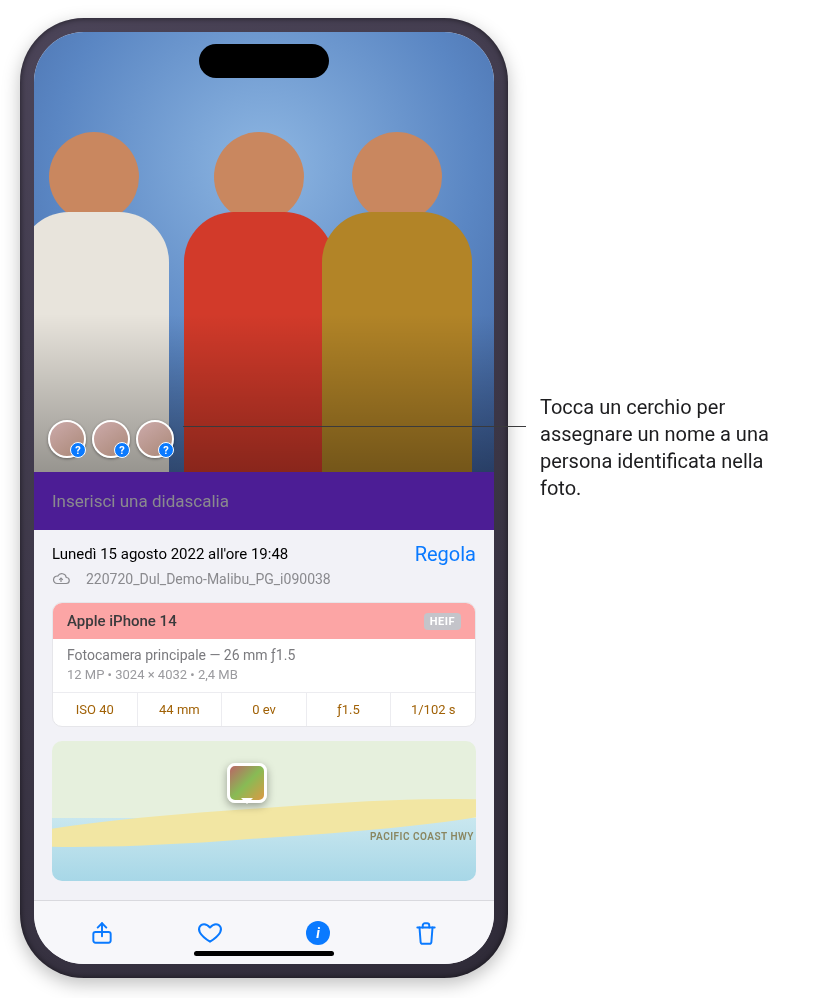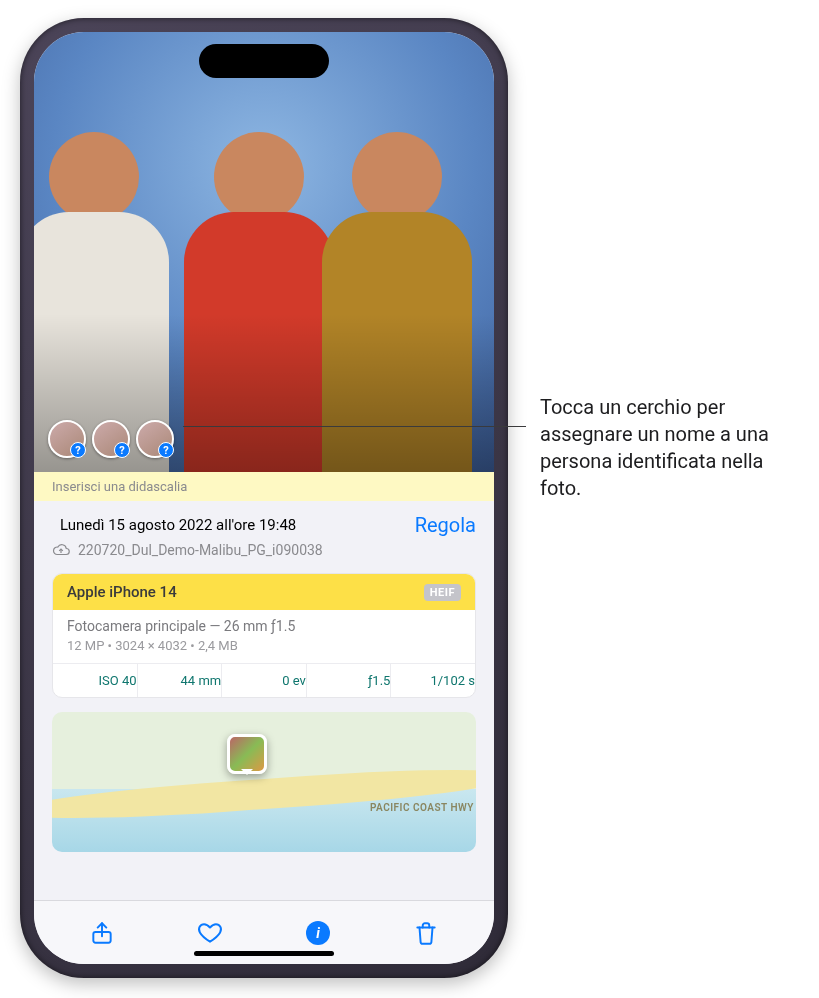--- a/index.html
+++ b/index.html
@@ -90,56 +90,56 @@
     position:relative;
     box-shadow:0 1px 3px rgba(0,0,0,.4);
   }
   .face-tag .badge{
     position:absolute;right:-2px;bottom:-2px;width:16px;height:16px;border-radius:50%;
     background:#0a7aff;color:#fff;font-size:11px;line-height:16px;text-align:center;font-weight:700;
     border:1.5px solid #fff;
   }
   
   .caption-field{
-    background:#fef9c3;padding:7px 18px;font-size:13px;color:#8a8a8e;
+    background:#4c1d95;padding:19px 18px;font-size:17px;color:#8a8a8e;
   }
   
   .info-block{
     padding:12px 18px 0;
   }
   .info-top{
-    display:flex;justify-content:space-between;align-items:center;margin-bottom:4px;margin-left:8px;
+    display:flex;justify-content:space-between;align-items:center;margin-bottom:4px;
   }
   .info-datetime{font-size:15px;color:#000;font-weight:400;}
   .regola{font-size:20px;color:#0a7aff;font-weight:400;}
   .info-filename{
-    display:flex;align-items:center;gap:8px;margin-top:4px;color:#8a8a8e;font-size:14px;
+    display:flex;align-items:center;gap:16px;margin-top:4px;color:#8a8a8e;font-size:14px;
   }
   .cloud-icon{width:18px;height:18px;flex-shrink:0;}
   
   .camera-card{
     margin:14px 18px 0;
     background:#fff;border-radius:10px;overflow:hidden;
     border:1px solid #e6e6ea;
   }
   .camera-card .cc-header{
     display:flex;justify-content:space-between;align-items:center;
-    background:#fde047;padding:9px 14px;font-size:15px;color:#3a3a3c;font-weight:500;
+    background:#fca5a5;padding:9px 14px;font-size:15px;color:#3a3a3c;font-weight:500;
   }
   .heif-pill{
     background:#c4c4ca;color:#fff;font-size:11px;font-weight:700;padding:2px 6px;border-radius:4px;letter-spacing:.5px;
   }
   .cc-body{padding:8px 14px 10px;}
   .cc-line1{font-size:14px;color:#7a7a7e;margin-bottom:4px;}
   .cc-line2{font-size:13px;color:#9a9a9e;}
   .cc-row{
     display:flex;border-top:1px solid #ececf0;
   }
   .cc-cell{
-    flex:1;text-align:right;padding:9px 0;font-size:13px;color:#0f766e;
+    flex:1;text-align:center;padding:9px 0;font-size:13px;color:#a16207;
     border-left:1px solid #ececf0;
   }
   .cc-cell:first-child{border-left:none;}
   
   .map-card{
     margin:14px 18px 0;height:140px;border-radius:10px;overflow:hidden;position:relative;
     background:
       linear-gradient(to bottom, #e6f0dd 0%, #e6f0dd 55%, #c9e7ef 55%, #a7d7e7 100%);
   }
   .map-road{

